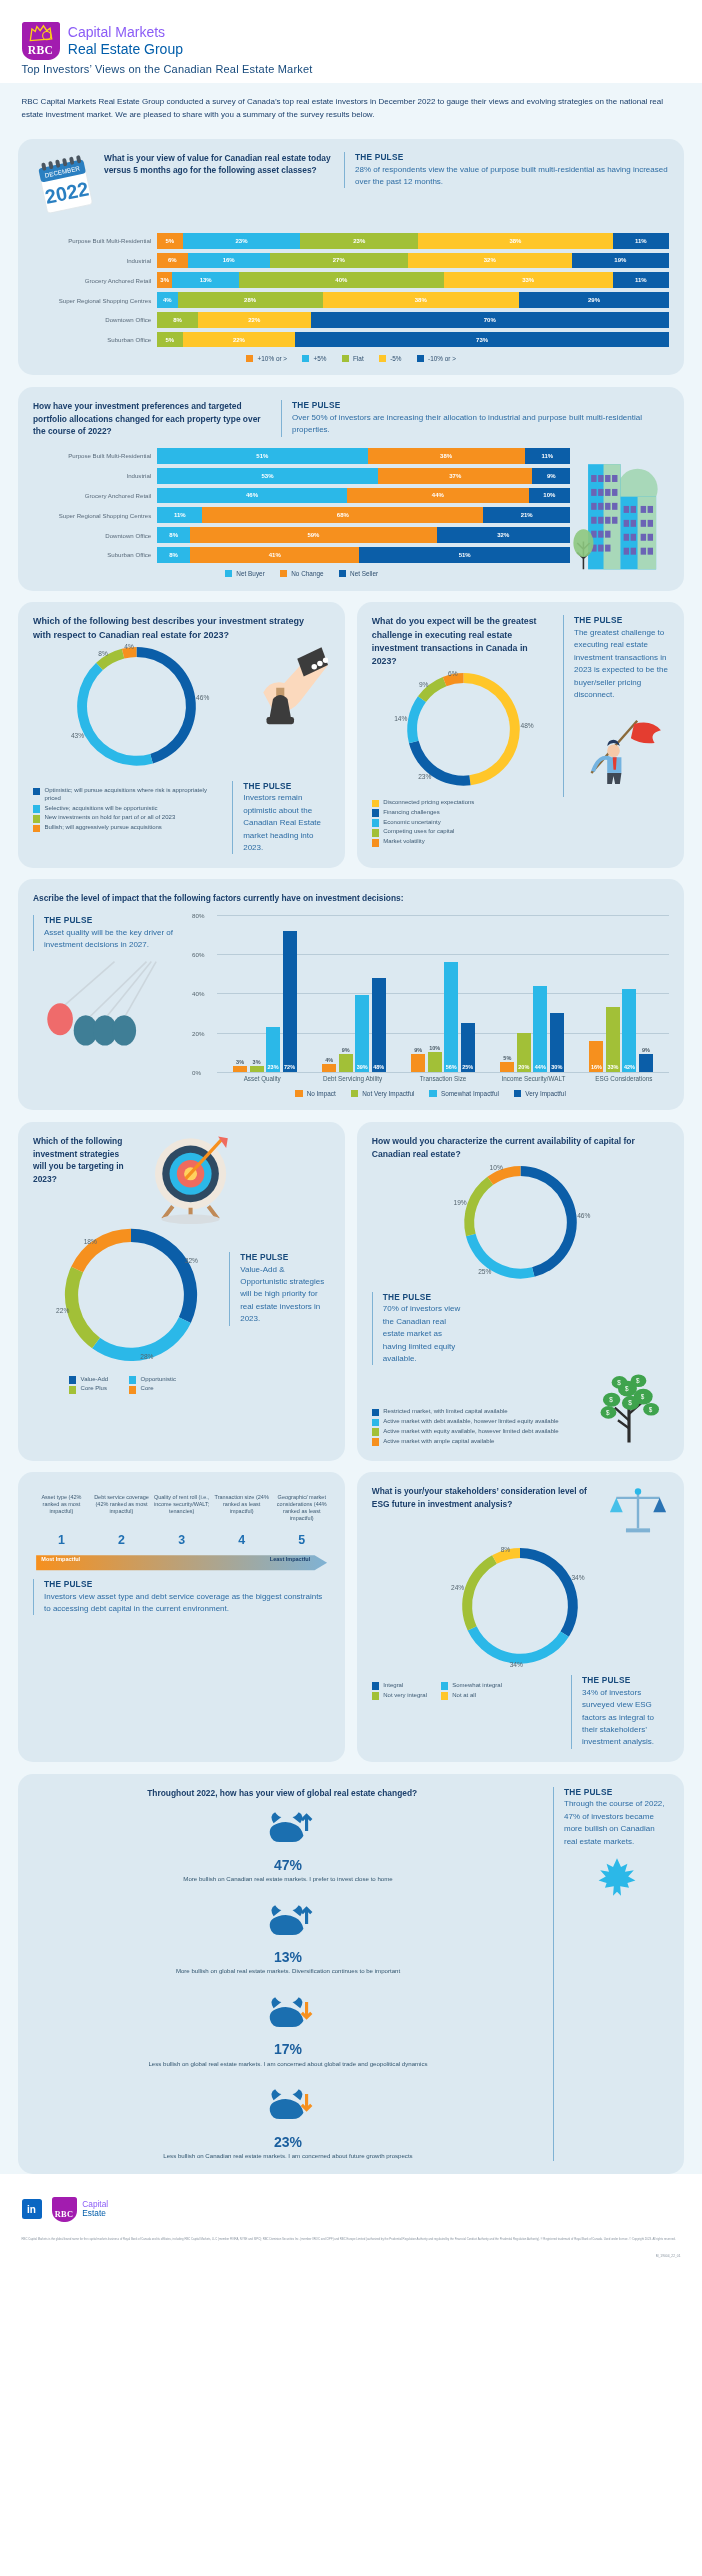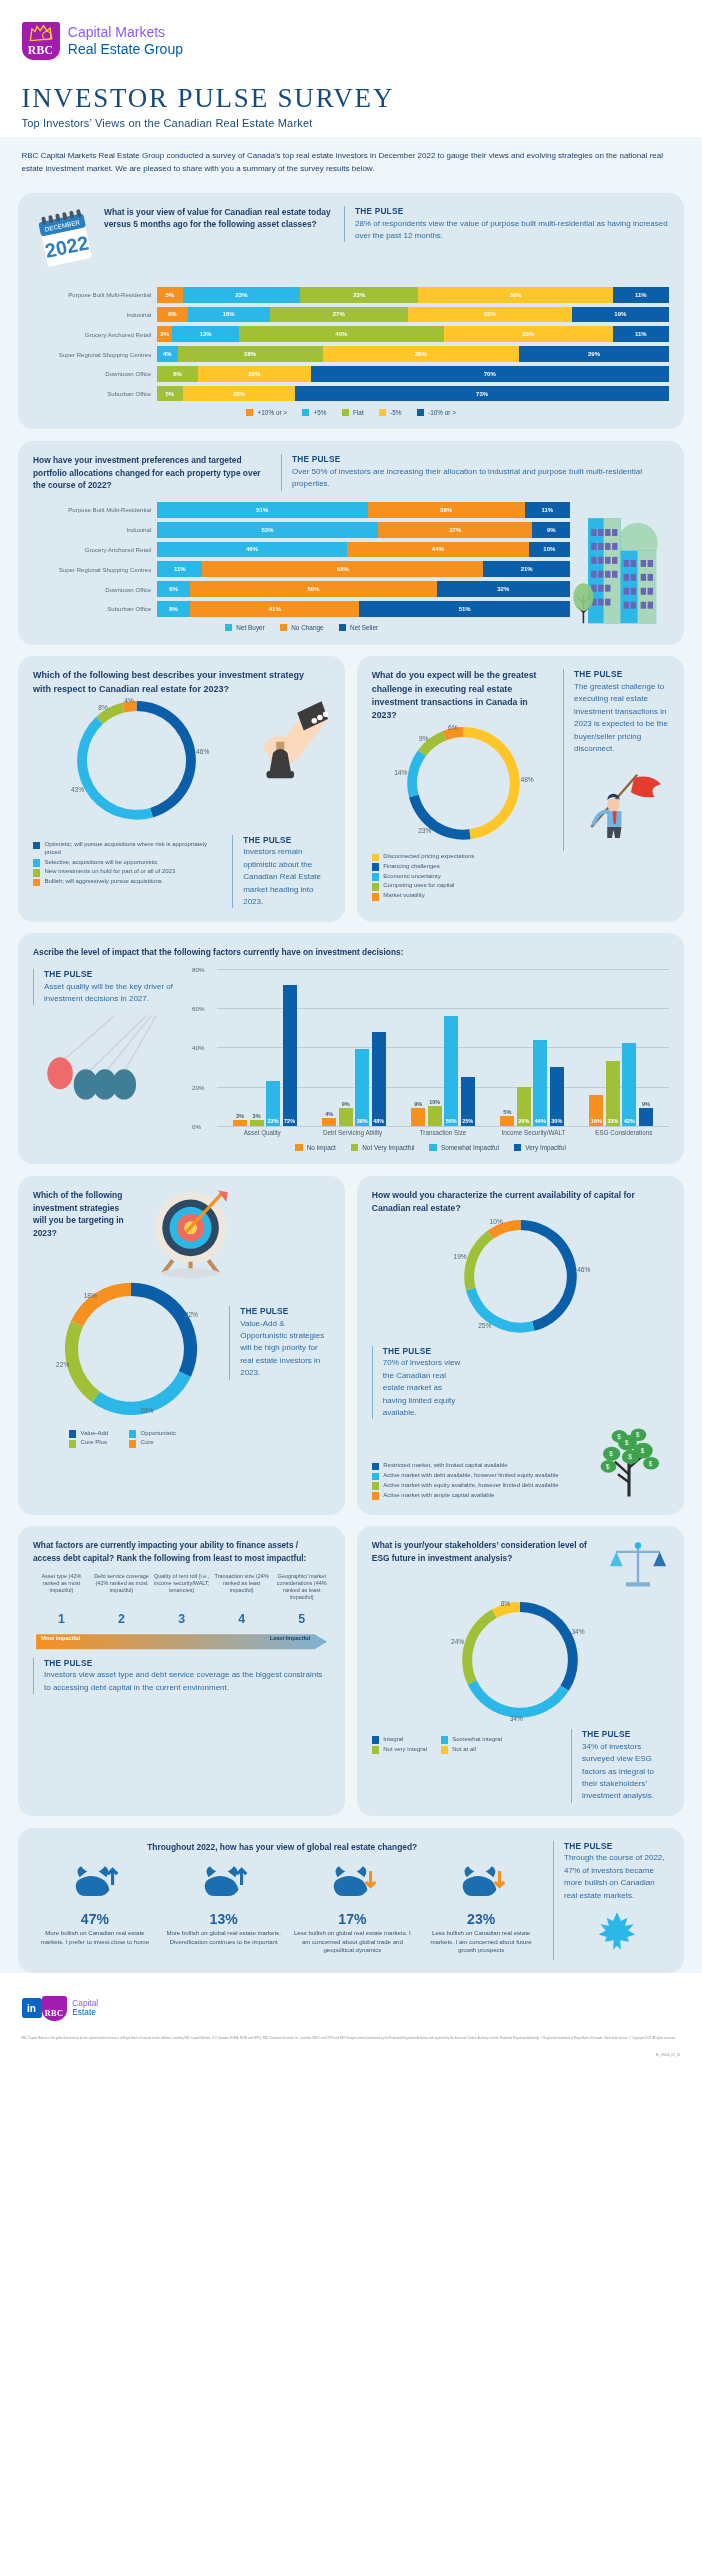--- a/index.html
+++ b/index.html
@@ -57,26 +57,26 @@
   .gbar span.outside { bottom:100%; color:#4a5a66; margin-bottom:0.8px; }
   .gbcats { display:flex; margin-left:25px; margin-top:3.3px; }
   .gbcat { flex:1; text-align:center; font-size:6.3px; color:#46606f; line-height:1.25; }
   
   .rankgrid { display:flex; gap:3.3px; margin-top:8.3px; }
   .rankcell { flex:1; text-align:center; }
   .rankcell .rt { font-size:5.5px; color:#3d5a73; line-height:1.3; min-height:38px; }
   .rankcell .rn { font-size:12.4px; font-weight:bold; color:#1f6fb2; margin-top:1.7px; }
   .rankarrow { margin-top:5px; height:16.5px; position:relative; }
   
-  .gv { display:flex; gap:5px; margin-top:10px; }
+  .gv { display:flex; gap:18px; margin-top:10px;flex-direction:column; }
   .gvcol { flex:1; text-align:center; }
   .gvpct { font-size:14px; font-weight:bold; color:#1b5f9e; margin-top:3.3px; }
   .gvtxt { font-size:6.1px; color:#33566f; line-height:1.4; margin-top:2.5px; padding:0 3.3px; }
   
-  .footbar { background:#fff; padding:11.6px 21.5px; display:flex; align-items:center; }
+  .footbar { background:#fff; padding:11.6px 21.5px; display:flex; align-items:center; gap:10px; }
   .li-icon { width:20px; height:20px; background:#0a66c2; color:#fff; font-size:10px; font-weight:bold; display:flex; align-items:center; justify-content:center; border-radius:2.5px; font-family:"Liberation Sans", sans-serif;}
   .disclaimer { background:#fff; padding:3.3px 21.5px 13.2px 21.5px; font-size:2.8px; color:#8a95a0; line-height:1.5; }
   .discnote { font-size:3.3px; color:#8a95a0; text-align:right; padding:0 21.5px 8.3px 21.5px; background:#fff;}
 </style>
 </head>
 <body>
 
 <div class="page">
 
   <div class="whitebar">
@@ -86,21 +86,20 @@
           <path d="M4 20 L6 6 L10 9 L12 3 L16 8 L20 2 L24 8 L28 5 L30 18 Z" fill="none" stroke="#fcd116" stroke-width="1.6"></path>
           <circle cx="24" cy="14" r="5" fill="none" stroke="#fcd116" stroke-width="1.4"></circle>
         </svg>
         <span class="rbcword">RBC</span>
       </div>
       <div class="logo-text">
         <div class="l1">Capital Markets</div>
         <div class="l2">Real Estate Group</div>
       </div>
     </div>
-    <div class="title">INVESTOR PULSE SURVEY</div>
     <div class="subtitle">Top Investors’ Views on the Canadian Real Estate Market</div>
   </div>
 
   <div class="introwrap">
     <div class="intro">RBC Capital Markets Real Estate Group conducted a survey of Canada’s top real estate investors in December 2022 to gauge their views and evolving strategies on the national real estate investment market. We are pleased to share with you a summary of the survey results below.</div>
   </div>
 
   <div class="body">
 
     <div class="card">
@@ -714,21 +713,20 @@
                   <text x="47" y="51">$</text>
               </g>
             </svg>
           </div>
         </div>
       </div>
     </div>
 
     <div class="row2">
       <div class="card">
-        <div class="qtext" style="font-size:8.3px;">What factors are currently impacting your ability to finance assets / access debt capital? Rank the following from least to most impactful:</div>
         <div class="rankgrid" id="rank6">
             <div class="rankcell">
               <div class="rt">Asset type (42% ranked as most impactful)</div>
               <div class="rn">1</div>
             </div>
             <div class="rankcell">
               <div class="rt">Debt service coverage (42% ranked as most impactful)</div>
               <div class="rn">2</div>
             </div>
             <div class="rankcell">

